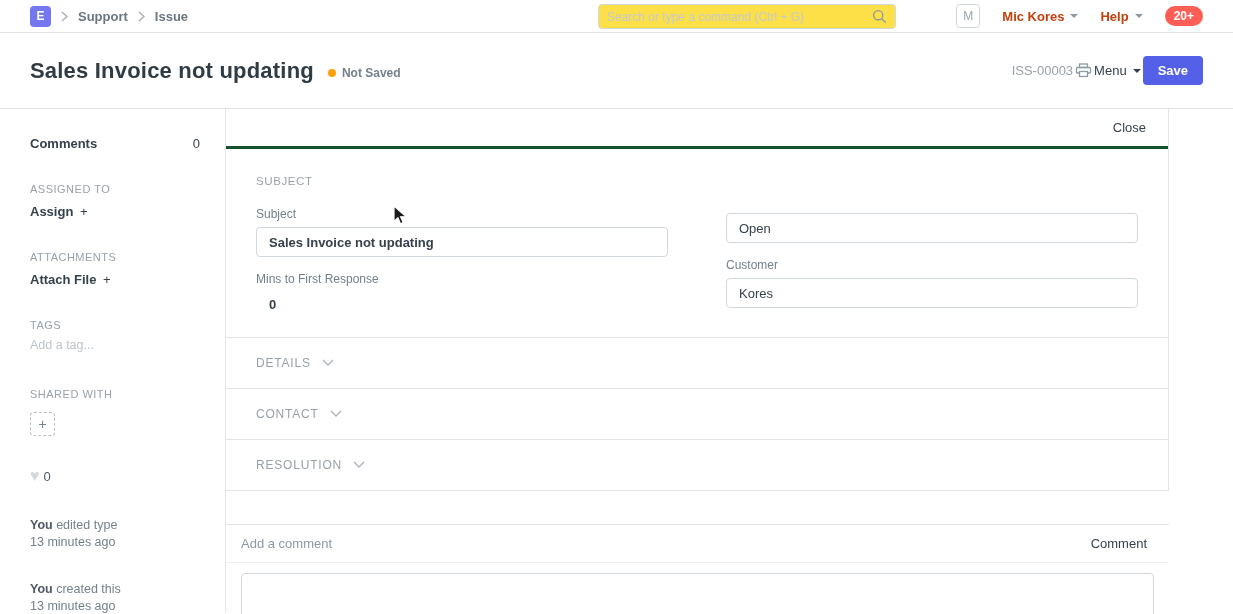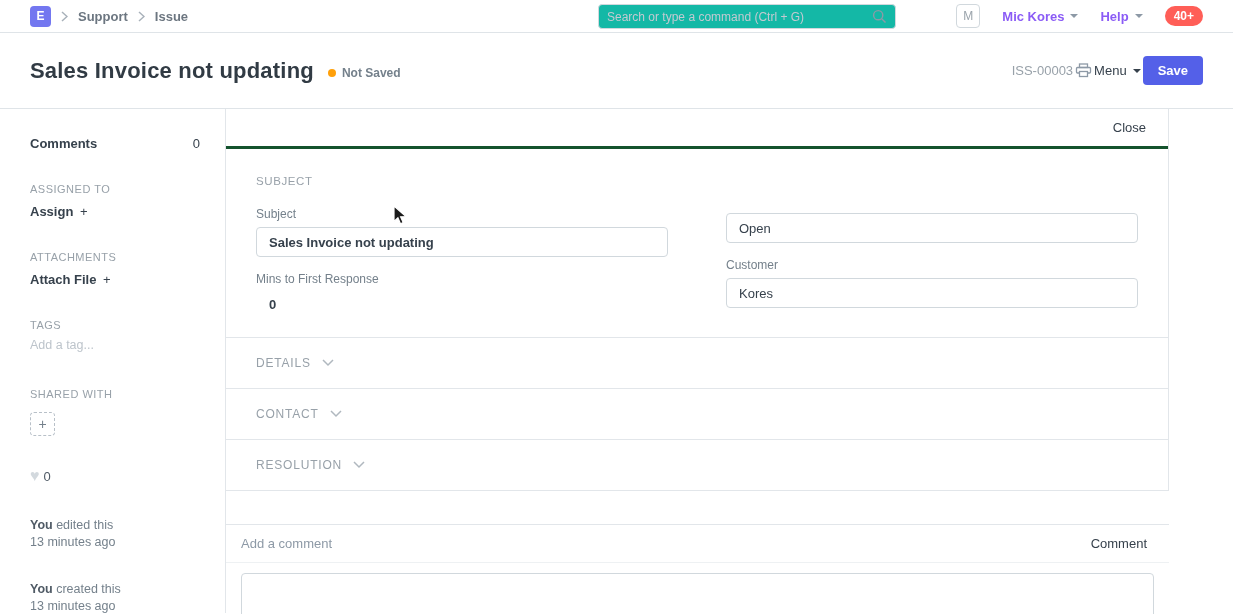--- a/index.html
+++ b/index.html
@@ -8,29 +8,29 @@
 
   
   .navbar { height:33px; display:flex; align-items:center; border-bottom:1px solid #dfe4e8;
     padding:0 30px; background:#fff; }
   .logo { width:21px; height:21px; border-radius:4px; background:var(--brand);
     color:#fff; font-size:12px; font-weight:bold; display:flex; align-items:center;
     justify-content:center; cursor:pointer; }
   .crumb-sep { margin:0 10px; display:inline-flex; }
   .crumb { font-size:13px; font-weight:600; color:#6c7680; cursor:pointer; }
   .search-wrap { position:absolute; left:598px; top:4px; width:298px; height:25px;
-    border:1px solid #d1d8dd; border-radius:4px; background:#14b8a6; display:flex; align-items:center; }
+    border:1px solid #d1d8dd; border-radius:4px; background:#fde047; display:flex; align-items:center; }
   .search-wrap input { border:none; outline:none; flex:1; font-size:12px; padding:0 8px;
     color:#36414c; background:transparent; font-family:inherit; }
   .search-wrap input::placeholder { color:#c3cad1; }
   .search-icon { margin-right:8px; display:flex; }
   .nav-right { display:flex; align-items:center; gap:22px; margin-left:auto; }
   .avatar { width:24px; height:24px; border:1px solid #d1d8dd; border-radius:4px;
     display:flex; align-items:center; justify-content:center; font-size:12px; color:#9aa3ab; cursor:pointer; }
-  .nav-link { font-size:13px; font-weight:600; color:#8b5cf6; cursor:pointer; display:flex; align-items:center; }
+  .nav-link { font-size:13px; font-weight:600; color:#c2410c; cursor:pointer; display:flex; align-items:center; }
   .caret { width:0; height:0; border-left:4px solid transparent; border-right:4px solid transparent;
     border-top:4px solid #8d99a6; display:inline-block; margin-left:6px; }
   .badge { background:var(--badge-red); color:#fff; font-size:12px; font-weight:bold;
     padding:3px 9px; border-radius:10px; cursor:pointer; }
 
   
   .page-head { height:76px; display:flex; align-items:center; padding:0 30px;
     border-bottom:1px solid #dfe4e8; background:#fff; }
   .page-title { font-size:22px; font-weight:600; color:#313b44; letter-spacing:.2px; }
   .indicator { display:flex; align-items:center; margin-left:14px; margin-top:4px; }
@@ -130,21 +130,21 @@
   <div class="nav-right">
     <div class="avatar">M</div>
     <span class="nav-link">
       <span>Mic Kores</span>
       <span class="caret"></span>
     </span>
     <span class="nav-link">
       <span>Help</span>
       <span class="caret"></span>
     </span>
-    <span class="badge">40+</span>
+    <span class="badge">20+</span>
   </div>
 </div>
 
 <div class="page-head">
   <h1 class="page-title">Sales Invoice not updating</h1>
   <span class="indicator">
     <span class="indicator-dot"></span>
     <span class="indicator-label">Not Saved</span>
   </span>
   <div class="head-right">
@@ -192,21 +192,21 @@
       <span>+</span>
     </div>
 
     <div class="likes">
       <span class="heart">♥</span>
       <span>0</span>
     </div>
 
     <div class="activity first">
       <b>You</b>
-      <span>edited this</span><br>
+      <span>edited type</span><br>
       <span>13 minutes ago</span>
     </div>
     <div class="activity">
       <b>You</b>
       <span>created this</span><br>
       <span>13 minutes ago</span>
     </div>
   </div>
 
   <div class="main">

